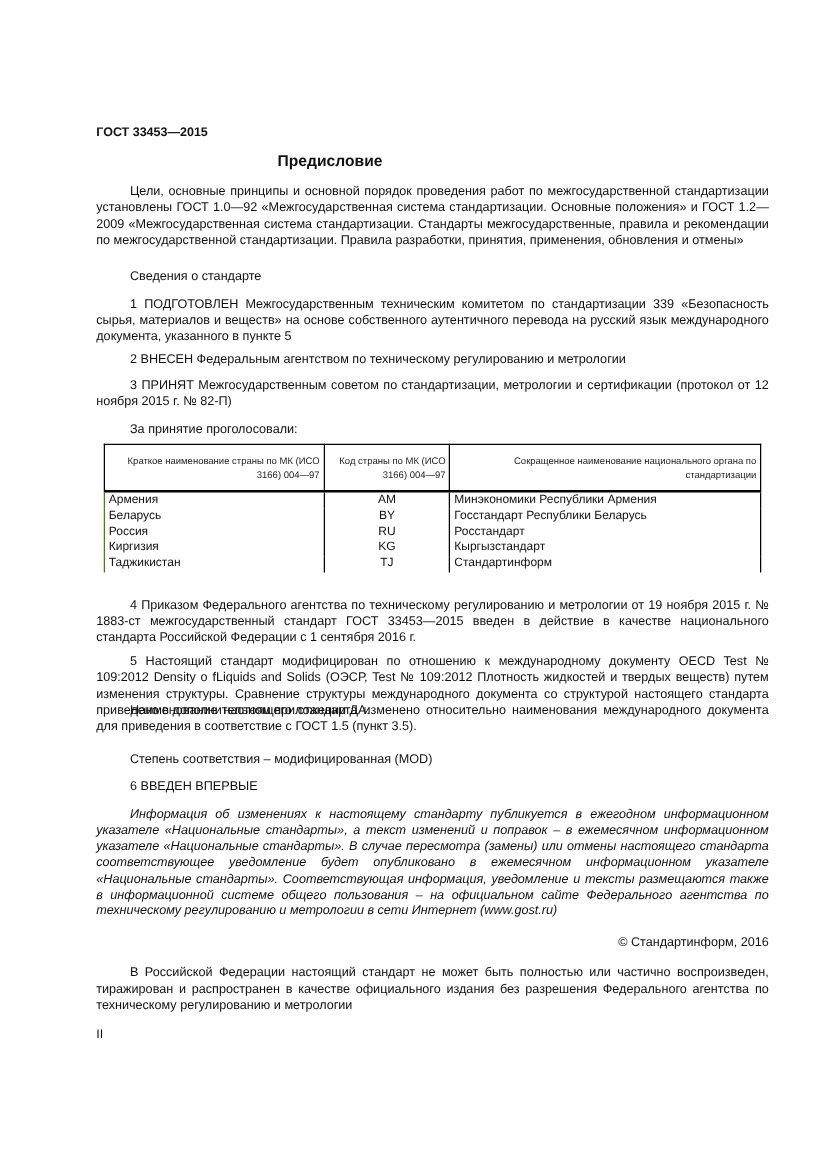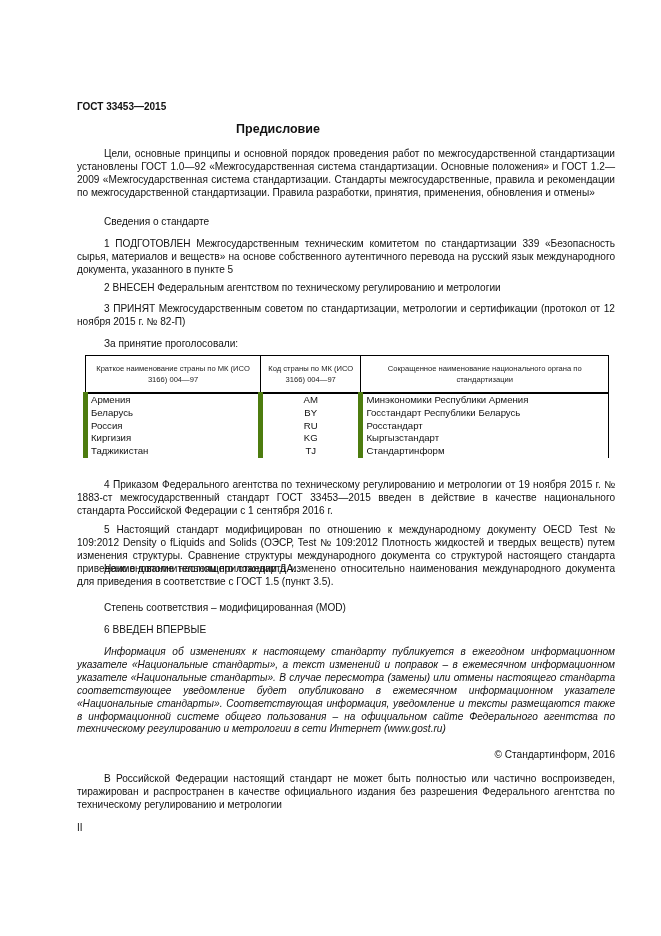--- a/index.html
+++ b/index.html
@@ -1,32 +1,32 @@
 <!DOCTYPE html>
 <html><head>
 <meta charset="utf-8">
 <style>
   html, body { margin: 0; padding: 0; background: #ffffff; }
   body { width: 661px; height: 936px; position: relative; overflow: hidden;
          font-family: "Liberation Sans", sans-serif; color: #111; }
   .page { position: absolute; left: 0; top: 0; width: 661px; height: 936px; }
   .abs { position: absolute; }
   .hdr { left: 77px; top: 101px; font-size: 10px; font-weight: bold; }
-  .title { left: 0; width: 528px; top: 122px; text-align: center; font-size: 12.5px; font-weight: bold; margin-left: 14px; }
+  .title { left: 0; width: 528px; top: 122px; text-align: center; font-size: 12.5px; font-weight: bold; }
   .para { position: absolute; left: 77px; width: 538px; font-size: 10.1px; line-height: 12.9px;
           text-align: justify; text-indent: 27px; margin: 0; }
   .para.noind { text-indent: 0; padding-left: 27px; width: 511px; }
   .bold { font-weight: normal; }
   .ital { font-style: italic; }
   table.votes { position: absolute; left: 83px; top: 355px; width: 526px; border-collapse: collapse;
                 font-size: 10px; }
   table.votes th { font-weight: normal; font-size: 7.6px; line-height: 11.5px; color: #222;
                    border: 1px solid #000; border-bottom: 2px solid #000; padding: 1px 3px; height: 34px;
-                   text-align: center; vertical-align: middle; }
-  table.votes td { border-left: 5px solid #4d7c0f; border-right: 1px solid #000; padding: 0 3px;
+                   text-align: right; vertical-align: middle; }
+  table.votes td { border-left: 1px solid #4d7c0f; border-right: 1px solid #000; padding: 0 3px;
                    height: 12.8px; line-height: 12.8px; font-size: 9.6px; }
   table.votes td.code { text-align: center; }
   .copy { right: 46px; top: 749px; font-size: 10.1px; }
   .pnum { left: 77px; top: 822px; font-size: 10px; }
 </style>
 </head>
 <body>
 
 <div class="page">
   <div class="abs hdr">ГОСТ 33453—2015</div>

